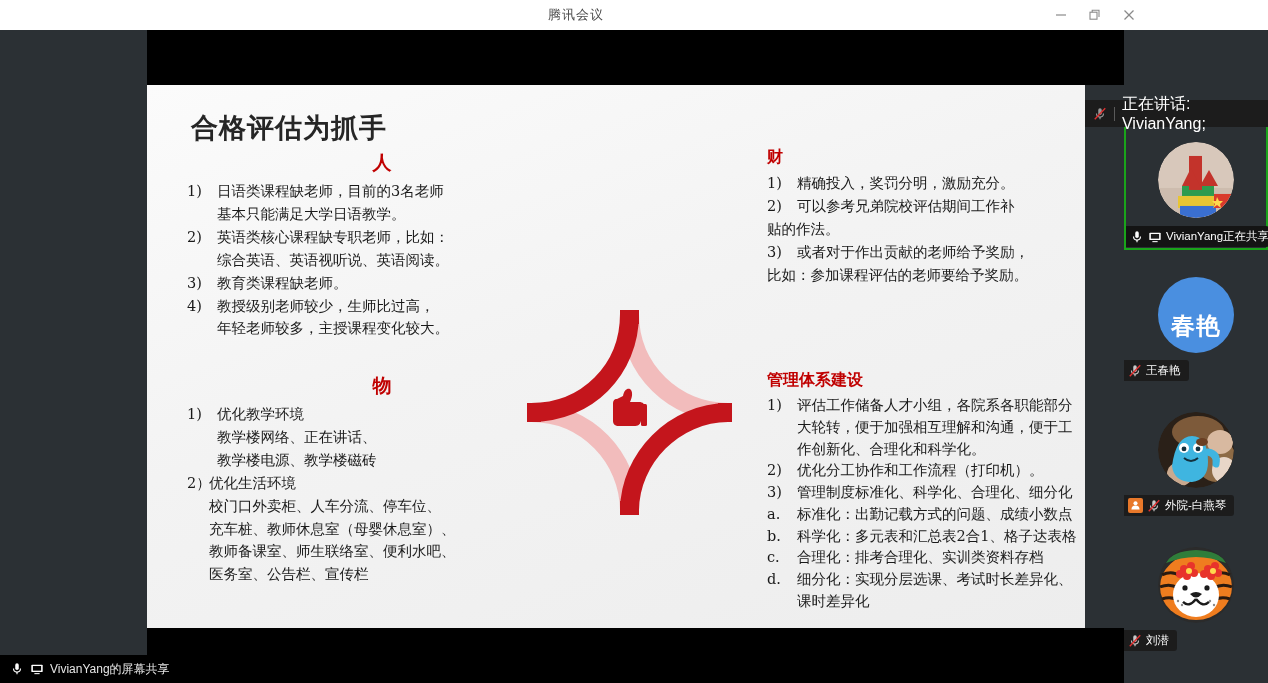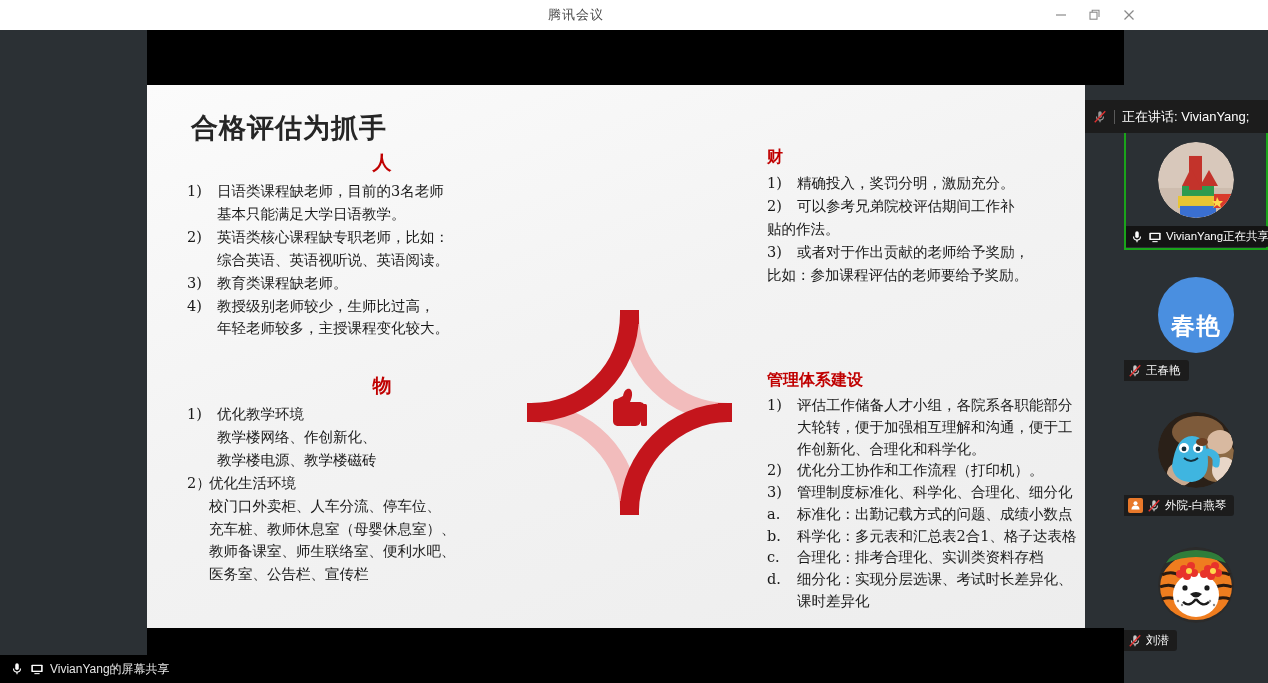--- a/index.html
+++ b/index.html
@@ -80,23 +80,23 @@
     white-space:nowrap; border-radius:0 3px 3px 0;
   }
   .tile-label.shared{ background:#141414; left:2px; bottom:3px; }
   .badge-host{ background:#e8782a; width:15px; height:15px; display:inline-flex;
        align-items:center; justify-content:center; border-radius:2px; flex:0 0 15px; }
   .ico{ width:14px; height:14px; flex:0 0 14px; display:inline-block; }
   .ico svg{ display:block; }
 
   
   .speaking-bar{
-    position:absolute; left:-39px; top:70px; width:183px; height:33px;
+    position:absolute; left:-39px; top:70px; width:183px; height:27px;
     background:#1c1c1c; display:flex; align-items:center; gap:7px;
-    padding-left:8px; color:#ffffff; font-size:13px; z-index:5;
+    padding-left:8px; color:#ffffff; font-size:16px; z-index:5;
   }
   .speaking-sep{ width:1px; height:14px; background:#5a5a5a; }
 
   
   .statusbar{
     position:absolute; left:0; top:625px; width:1124px; height:28px;
     background:#000000; display:flex; align-items:center; gap:6px; padding-left:10px;
     color:#e5e5e5; font-size:12px;
   }
 </style>
@@ -168,21 +168,21 @@
         </div>
       </div>
 
       <div class="col col-left" style="top:288px;">
         <div class="sec-head center">物</div>
         <div class="item-list">
           <div class="li">
             <span class="marker">1)</span>
             <span class="txt">
               <span class="sub">优化教学环境</span>
-              <span class="sub">教学楼网络、作创新化、</span>
+              <span class="sub">教学楼网络、正在讲话、</span>
               <span class="sub">教学楼电源、教学楼磁砖</span>
             </span>
           </div>
           <div class="li narrowmark">
             <span class="marker">2）</span>
             <span class="txt">
               <span class="sub">优化生活环境</span>
               <span class="sub">校门口外卖柜、人车分流、停车位、</span>
               <span class="sub">充车桩、教师休息室（母婴休息室）、</span>
               <span class="sub">教师备课室、师生联络室、便利水吧、</span>

